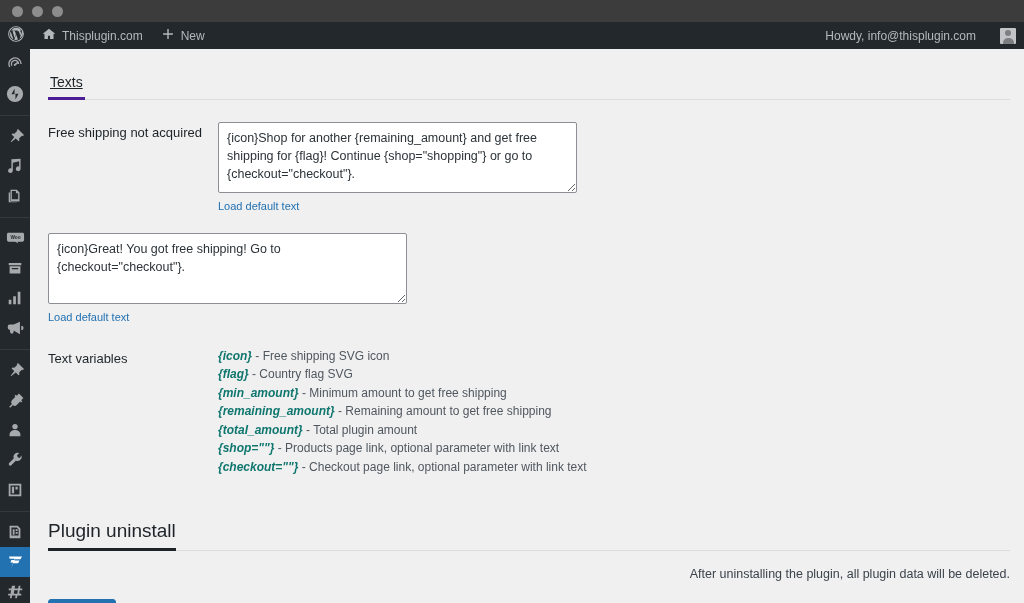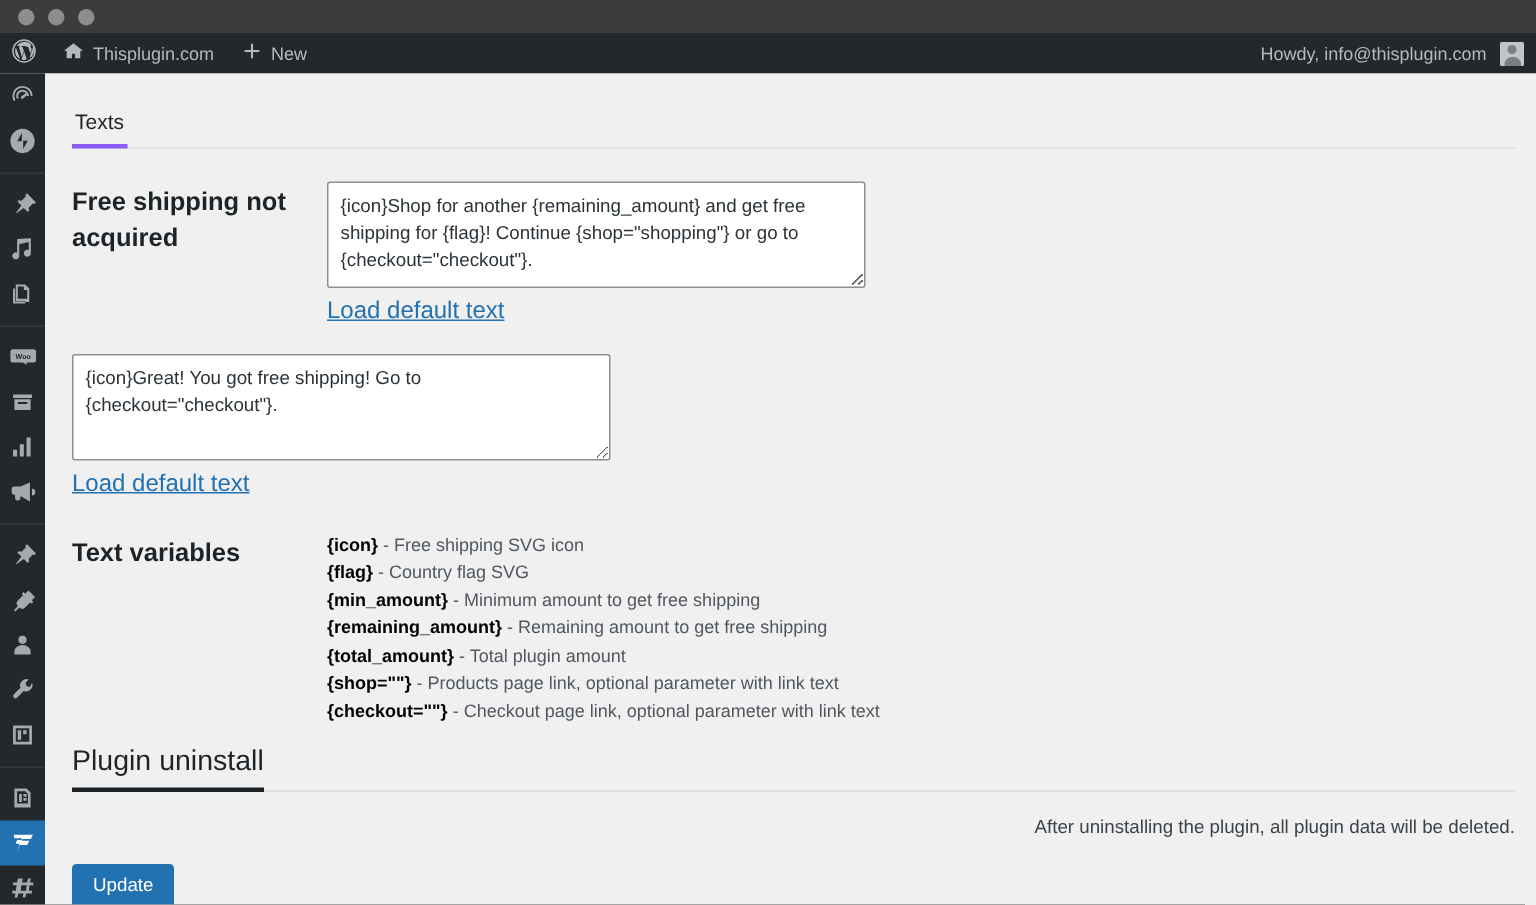--- a/index.html
+++ b/index.html
@@ -24,21 +24,21 @@
     position: absolute; top: 0; left: 0; right: 0; height: 27px;
     background: #23282d; color: #b4b9be;
     display: flex; align-items: center; font-size: 12px;
   }
   .ab-left { display: flex; align-items: center; }
   .ab-item {
     display: flex; align-items: center; gap: 6px;
     height: 43px; padding: 0 9px; color: #b4b9be; white-space: nowrap;
   }
   .ab-logo { padding: 0 9px 0 8px; }
-  .ab-right { margin-left: auto; display: flex; align-items: center; padding-right: 8px; gap: 9px; }
+  .ab-right { margin-left: auto; display: flex; align-items: center; padding-right: 8px; gap: 24px; }
   .avatar {
     width: 16px; height: 16px; background: #c3c4c7; border-radius: 1px;
     position: relative; overflow: hidden; flex: none;
   }
   .avatar::before {
     content: ""; position: absolute; width: 6px; height: 6px; border-radius: 50%;
     background: #7c7f82; left: 5px; top: 2px;
   }
   .avatar::after {
     content: ""; position: absolute; width: 11px; height: 7px; border-radius: 5px 5px 0 0;
@@ -69,49 +69,49 @@
   
   #wpcontent {
     position: absolute; top: 27px; left: 30px; right: 0; bottom: 0;
     background: #f0f0f1; overflow: hidden; padding: 0;
   }
   #wpbody { padding: 0 14px 0 18px; }
 
   .tabs-row { margin-top: 24px; }
   .tab {
     display: inline-block; font-size: 14px; color: #1d2327;
-    padding: 0 2px 7px 2px; border-bottom: 3px solid #8b5cf6;
+    padding: 0 2px 7px 2px; border-bottom: 3px solid #4c1d95; text-decoration: underline;
   }
   .tabs-underline { height: 1px; background: #dcdcde; margin-top: -1px; margin-right: 0; }
 
   .field-row { display: flex; margin-top: 22px; }
   .field-label {
-    width: 170px; flex: none; font-size: 17px; font-weight: bold;
+    width: 170px; flex: none; font-size: 13px; font-weight: normal;
     color: #1d2327; padding-top: 2px; line-height: 1.4;
   }
   .field-control { flex: 1; }
   textarea.wp-text {
     width: 359px; height: 71px; resize: vertical;
     border: 1px solid #8c8f94; background: #fff; border-radius: 2px;
     padding: 6px 8px; font-family: "Liberation Sans", sans-serif;
     font-size: 12.5px; line-height: 1.45; color: #2c3338; outline: none;
     display: block;
   }
   textarea.tall { height: 71px; }
   .load-default {
-    display: inline-block; margin-top: 7px; font-size: 16px;
-    color: #2271b1; text-decoration: underline; cursor: pointer;
+    display: inline-block; margin-top: 7px; font-size: 11px;
+    color: #2271b1; cursor: pointer;
   }
 
   .vars-list { font-size: 12px; color: #50575e; line-height: 1.33; padding-top: 1px; }
   .vars-list li { list-style: none; white-space: nowrap; margin-bottom: 2.5px; }
-  .vars-list b { color: #000000; font-weight: bold; }
+  .vars-list b { color: #0f766e; font-weight: bold; font-style: italic; }
 
   .section-head {
-    margin-top: 12px; font-size: 19px; font-weight: normal; color: #1d2327;
+    margin-top: 42px; font-size: 19px; font-weight: normal; color: #1d2327;
     padding-bottom: 6px; display: inline-block; border-bottom: 3px solid #1d2327;
   }
   .section-rule { height: 1px; background: #dcdcde; margin-top: -1px; }
   .section-desc { margin-top: 16px; font-size: 12.5px; color: #3c434a; text-align: right; }
 
   .button-primary {
     margin-top: 18px; display: inline-block;
     background: #2271b1; border: 1px solid #2271b1; color: #fff;
     font-size: 12.5px; padding: 5px 13px 6px; border-radius: 3px; cursor: pointer;
     font-family: "Liberation Sans", sans-serif; line-height: 1.4;

